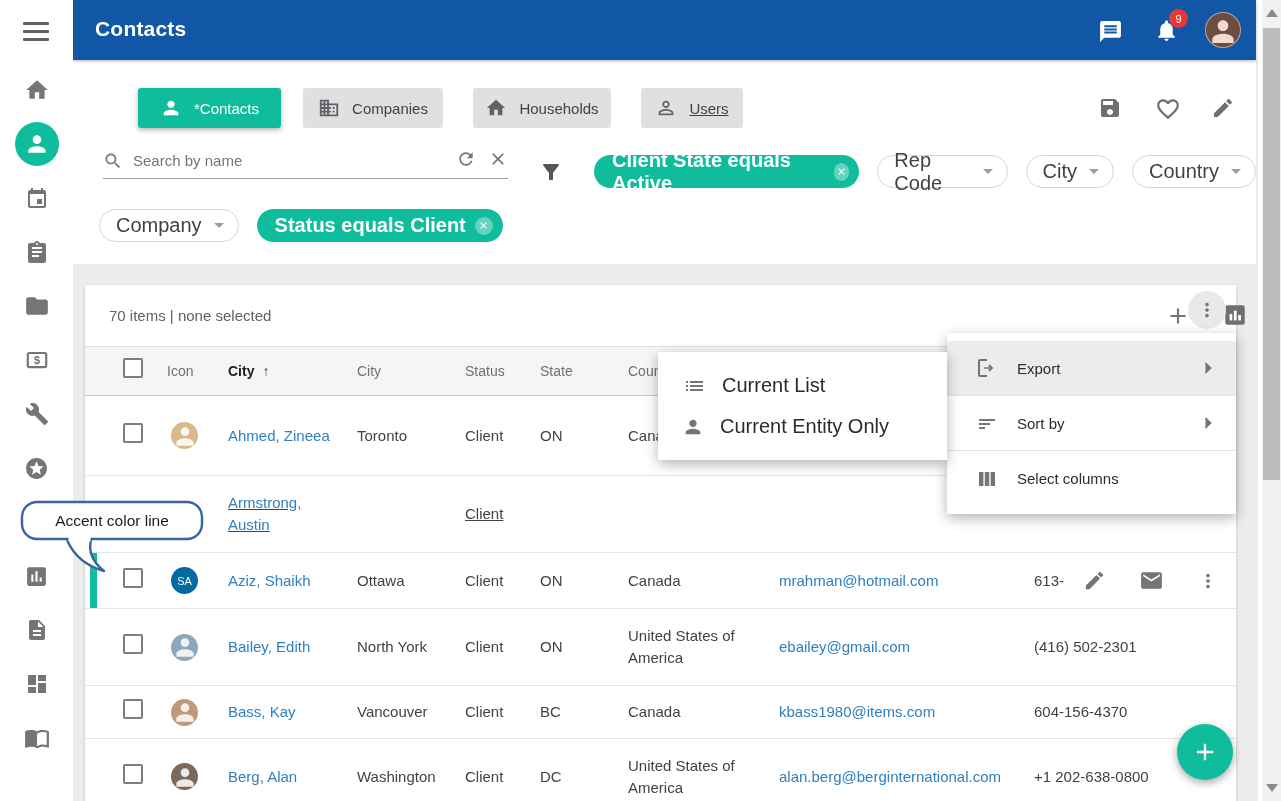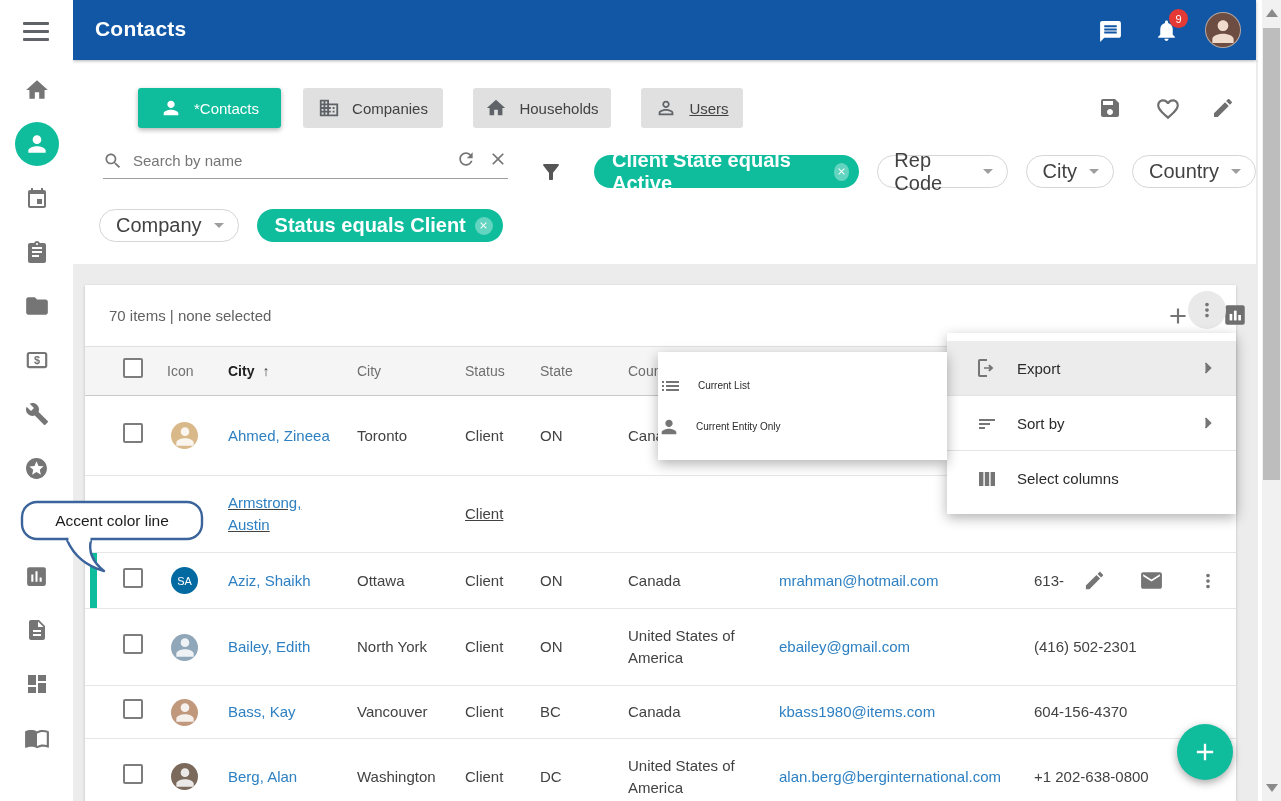--- a/index.html
+++ b/index.html
@@ -104,21 +104,21 @@
   .menu { position:absolute; left:947px; top:333px; width:289px; background:#fff; z-index:10;
     box-shadow:0 4px 12px rgba(0,0,0,.3); padding:8px 0; }
   .menu-item { height:55px; display:flex; align-items:center; padding:0 18px 0 28px; font-size:15px;
     color:#2b2b2b; cursor:pointer; border-bottom:1px solid #e4e4e4; }
   .menu-item:last-child { border-bottom:none; }
   .menu-item.hl { background:#ececec; }
   .menu-item svg { fill:#757575; flex:none; }
   .menu-label { margin-left:18px; flex:1; }
   .submenu { position:absolute; left:658px; top:352px; width:289px; background:#fff; z-index:11;
     box-shadow:0 4px 12px rgba(0,0,0,.3); padding:13px 0; }
-  .submenu-item { height:41px; display:flex; align-items:center; font-size:10px;
+  .submenu-item { height:41px; display:flex; align-items:center; padding-left:24px; font-size:20px;
     color:#2b2b2b; cursor:pointer; }
   .submenu-item svg { fill:#757575; flex:none; }
   .submenu-item .menu-label { margin-left:16px; }
 
   
   .callout { position:absolute; left:18px; top:498px; z-index:20; pointer-events:none; }
   .callout-text { font-size:15.5px; fill:#1b1b1b; }
 
   
   .fab { position:absolute; left:1177px; top:724px; width:56px; height:56px; border-radius:50%;

